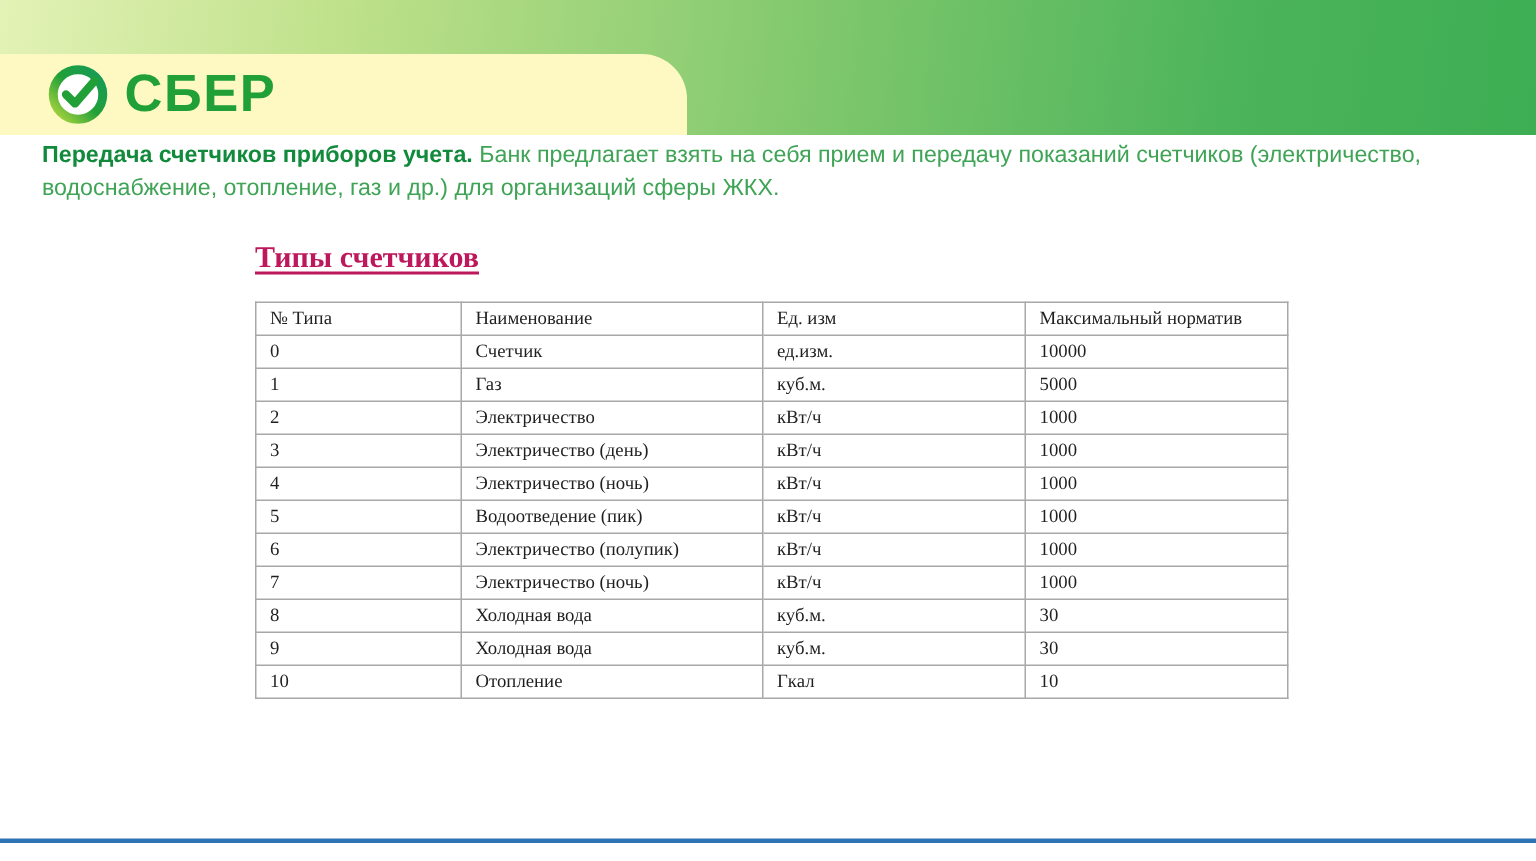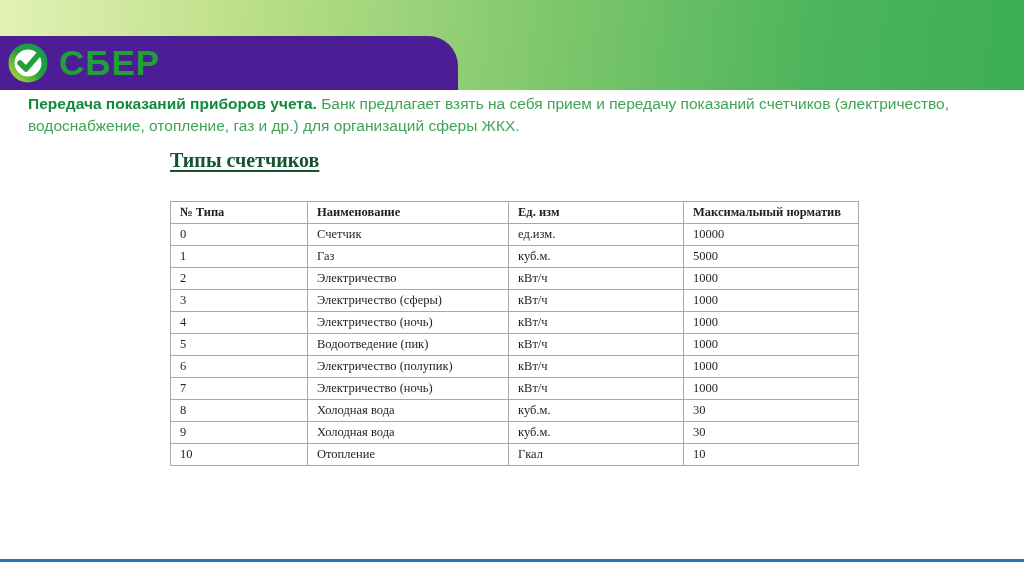--- a/index.html
+++ b/index.html
@@ -27,25 +27,25 @@
       #3dae53 100%);
   }
 
   
   .logo-tab {
     position: absolute;
     left: 0;
     top: 36px;
     width: 458px;
     height: 54px;
-    background: #4c1d95;
+    background: #fef9c3;
     border-top-right-radius: 30px;
     display: flex;
     align-items: center;
-    padding-left: 6px;
+    padding-left: 30px;
   }
   .logo-wrap { display: flex; align-items: center; }
   .logo-icon { display: block; }
   .logo-text {
     margin-left: 9px;
     font-size: 35px;
     font-weight: 800;
     letter-spacing: 1px;
     color: var(--sber-green, #21a038);
     font-family: "Liberation Sans", sans-serif;
@@ -62,26 +62,26 @@
     color: var(--lead-green, #3fa456);
   }
   .lead .bold {
     font-weight: 700;
     color: var(--lead-bold-green, #128a3c);
   }
 
   
   .page-title {
     position: absolute;
-    top: 149px;
+    top: 161px;
     left: 170px;
     font-family: "Liberation Serif", serif;
     font-size: 20px;
     font-weight: 700;
-    color: #14532d;
+    color: #be185d;
     text-decoration: underline;
     text-underline-offset: 3px;
   }
 
   .table-wrap {
     position: absolute;
     top: 201px;
     left: 170px;
     width: 688px;
   }
@@ -94,21 +94,21 @@
     table-layout: fixed;
   }
   .meter-table th, .meter-table td {
     border: 1px solid #a8a8a8;
     padding: 3px 9px;
     text-align: left;
     height: 15px;
     overflow: hidden;
     white-space: nowrap;
   }
-  .meter-table th { font-weight: 700; }
+  .meter-table th { font-weight: 400; }
 
   
   .bottom-line {
     position: absolute;
     left: 0;
     bottom: 12px;
     width: 1024px;
     height: 3px;
     background: var(--footer-blue, #2e74b5);
   }
@@ -129,21 +129,21 @@
         </linearGradient>
       </defs>
       <circle cx="22" cy="22" r="16.5" fill="#ffffff" stroke="url(#sberGrad)" stroke-width="6"></circle>
       <polyline points="14,22 20,28 33,13" fill="none" stroke="#21a038" stroke-width="5.5" stroke-linecap="round" stroke-linejoin="round"></polyline>
     </svg>
     <span class="logo-text">СБЕР</span>
   </div>
 </div>
 
 <div class="lead">
-  <span class="bold">Передача показаний приборов учета.</span><span> Банк предлагает взять на себя прием и передачу показаний счетчиков (электричество, водоснабжение, отопление, газ и др.) для организаций сферы ЖКХ.</span>
+  <span class="bold">Передача счетчиков приборов учета.</span><span> Банк предлагает взять на себя прием и передачу показаний счетчиков (электричество, водоснабжение, отопление, газ и др.) для организаций сферы ЖКХ.</span>
 </div>
 
 <div class="page-title">Типы счетчиков</div>
 
 <div class="table-wrap">
   <table class="meter-table">
     <colgroup>
         <col style="width: 137px;">
         <col style="width: 201px;">
         <col style="width: 175px;">
@@ -171,21 +171,21 @@
           <td>5000</td>
         </tr>
         <tr>
           <td>2</td>
           <td>Электричество</td>
           <td>кВт/ч</td>
           <td>1000</td>
         </tr>
         <tr>
           <td>3</td>
-          <td>Электричество (сферы)</td>
+          <td>Электричество (день)</td>
           <td>кВт/ч</td>
           <td>1000</td>
         </tr>
         <tr>
           <td>4</td>
           <td>Электричество (ночь)</td>
           <td>кВт/ч</td>
           <td>1000</td>
         </tr>
         <tr>

